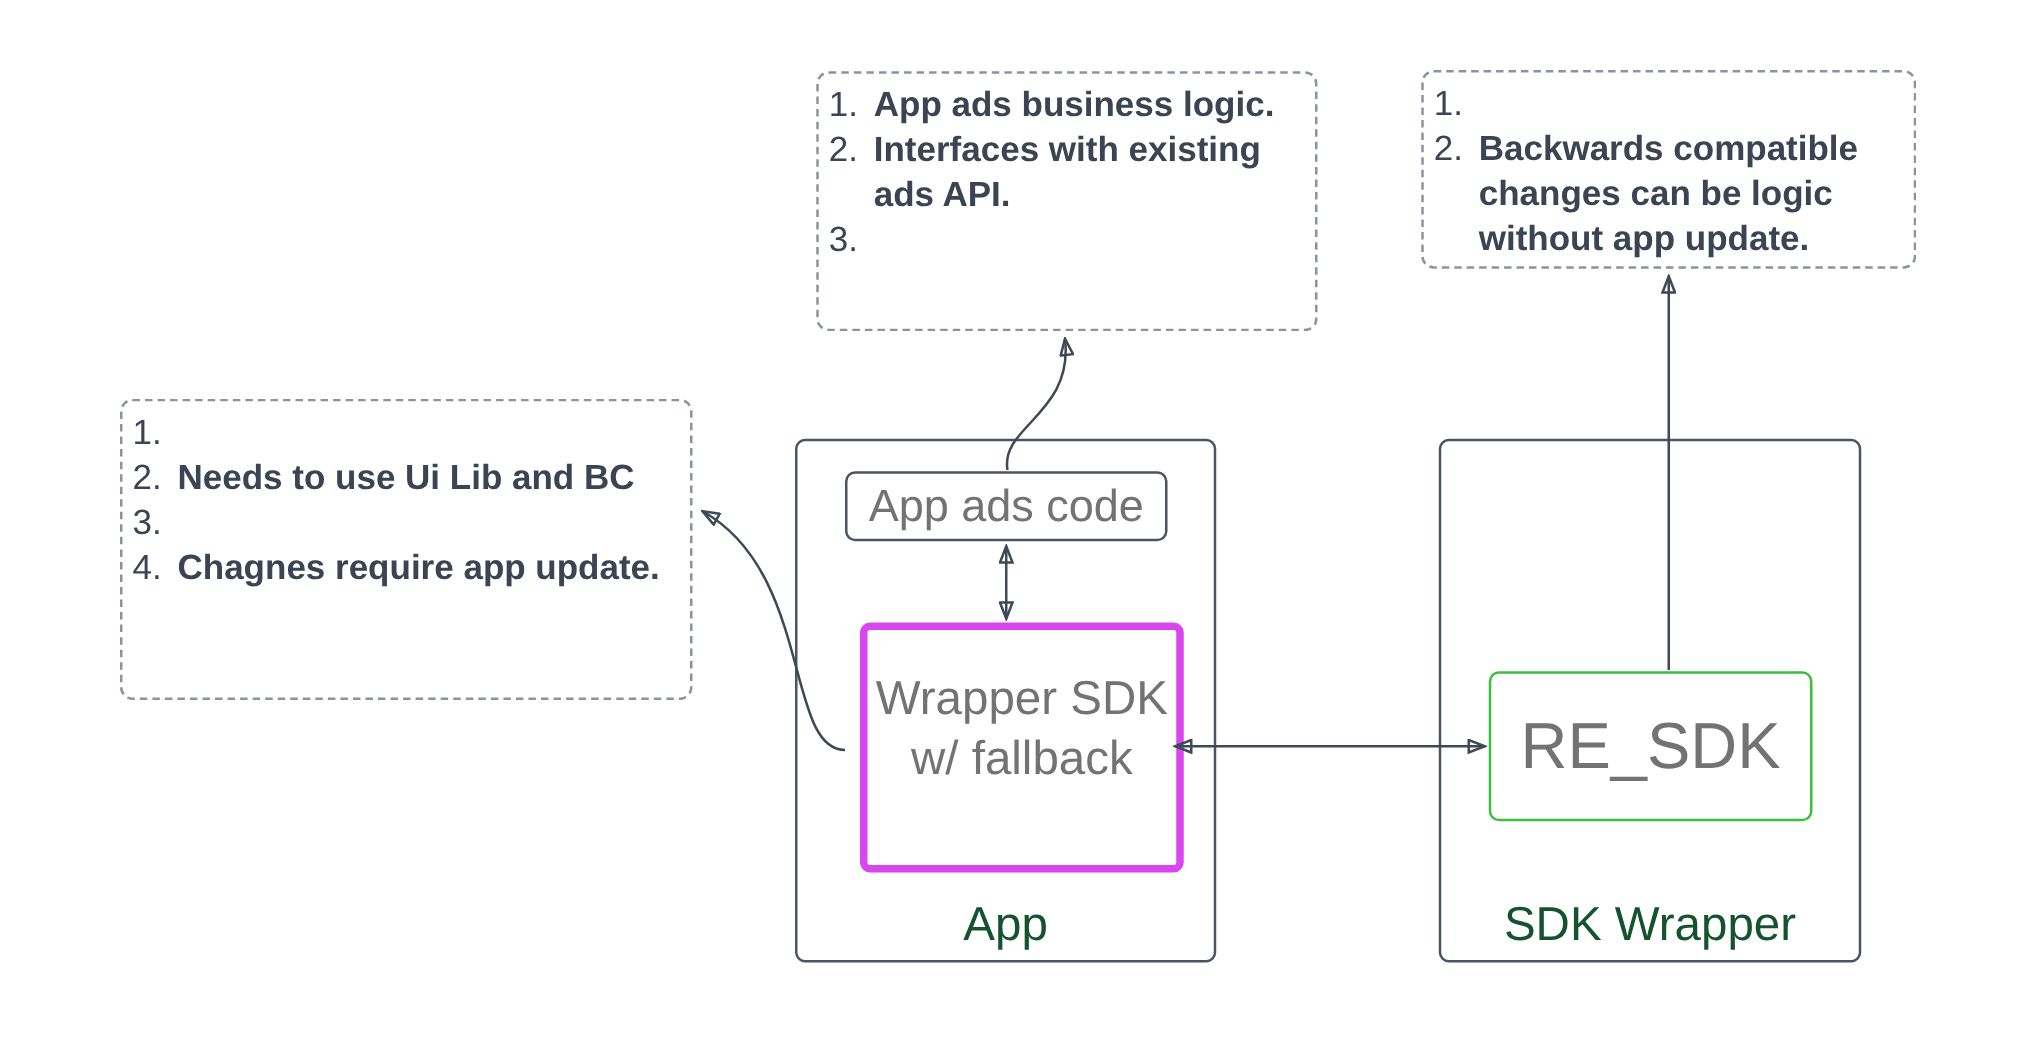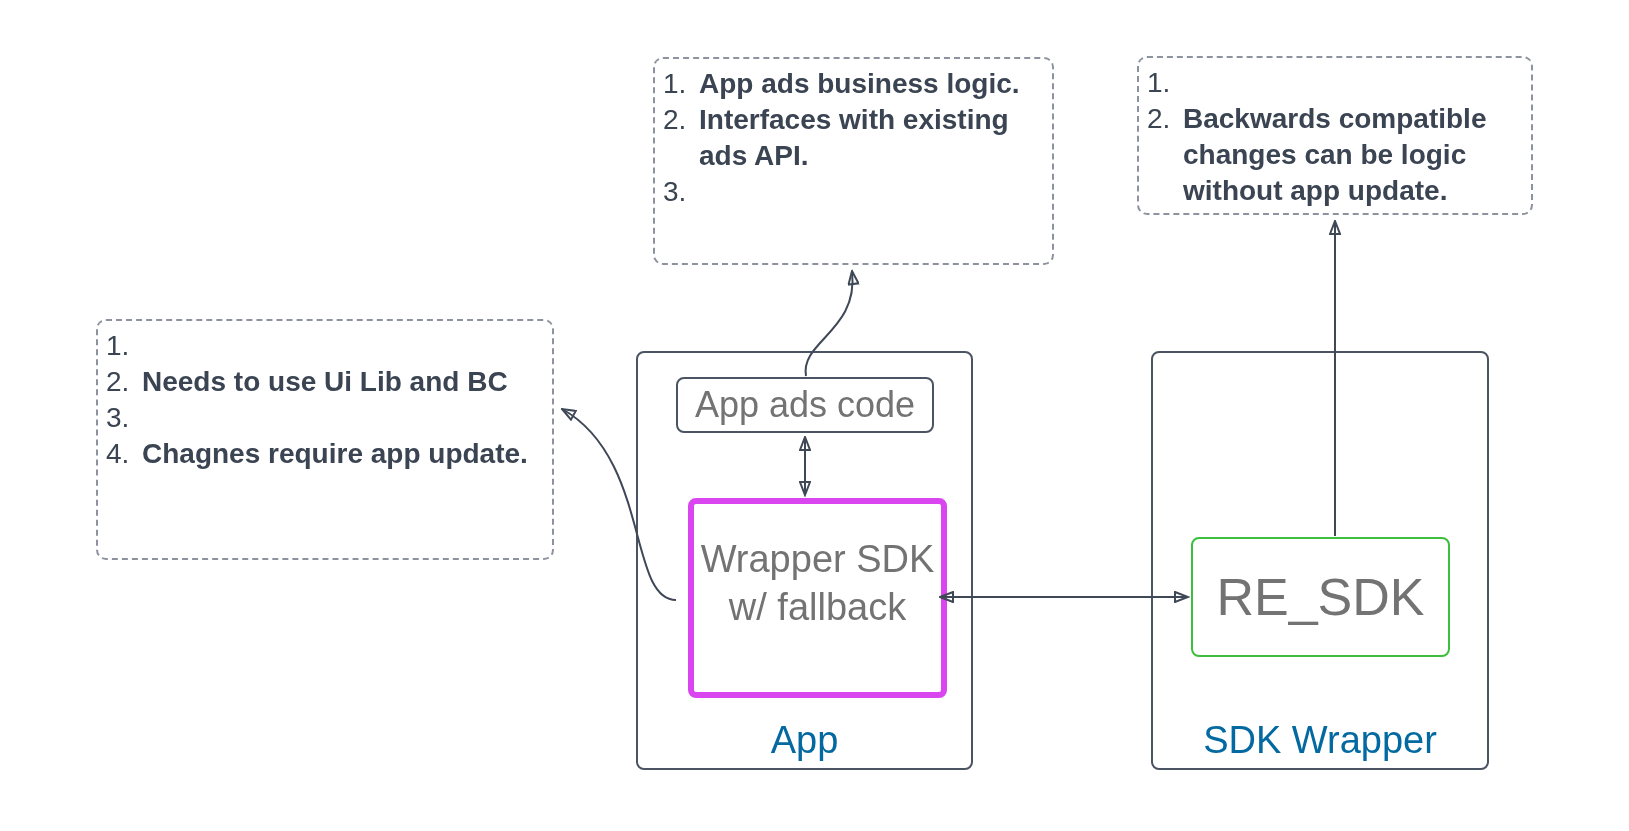--- a/index.html
+++ b/index.html
@@ -43,21 +43,21 @@
     background: transparent;
   }
   #app-box         { left: 636px;  top: 351px; width: 337px; height: 419px; }
   #sdk-runtime-box { left: 1151px; top: 351px; width: 338px; height: 419px; }
   .container-label {
     position: absolute;
     left: 0; right: 0; bottom: 6px;
     text-align: center;
     font-size: 38px;
     line-height: 44px;
-    color: #0369a1;
+    color: #14532d;
   }
 
   
   .node {
     position: absolute;
     display: flex;
     align-items: center;
     justify-content: center;
     box-sizing: border-box;
     border-radius: 8px;

